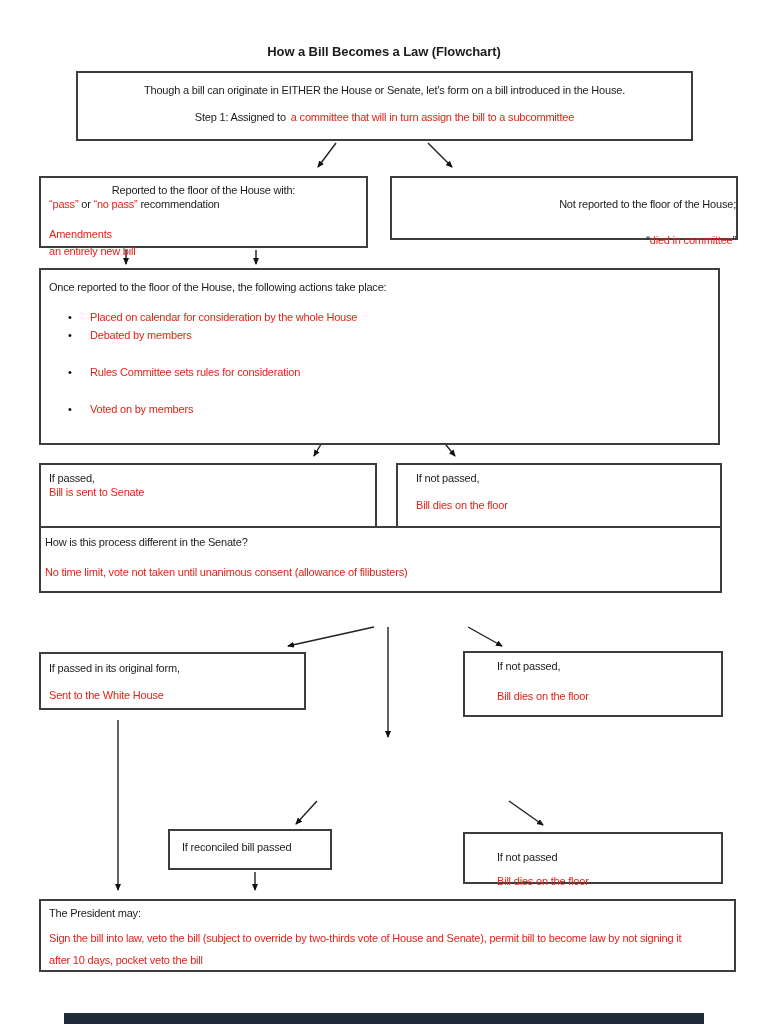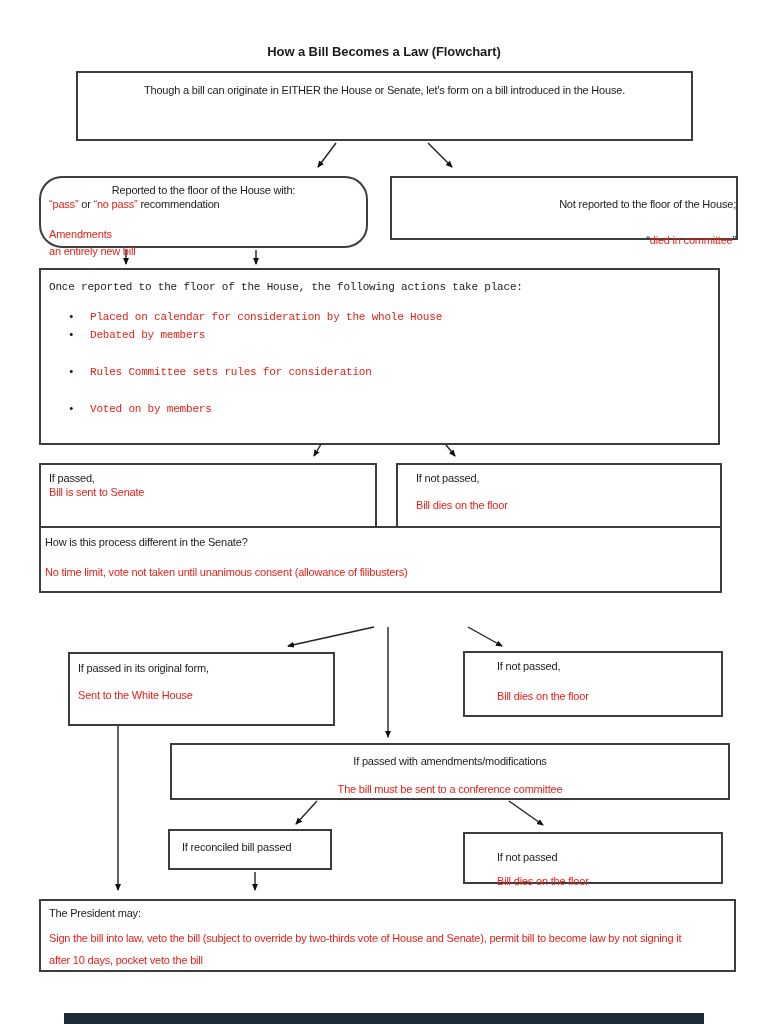--- a/index.html
+++ b/index.html
@@ -15,36 +15,36 @@
   .fc-box {
     position:absolute; border:2px solid #3d3d3d; background:#ffffff;
     box-sizing:border-box; line-height:14px;
   }
   .red { color:#e32219; }
   .c { text-align:center; }
   .padl4 { margin-left:5px; }
   
   .b-origin        { left:76px;  top:71px;  width:617px; height:70px; text-align:center; padding-top:10px; }
   .b-origin .l2    { margin-top:13px; }
-  .b-reported      { left:39px;  top:176px; width:329px; height:72px; padding:5px 8px;border-radius:23px; }
+  .b-reported      { left:39px;  top:176px; width:329px; height:72px; padding:5px 8px; }
   .b-reported .l3  { margin-top:16px; }
   .b-reported .l4  { margin-top:3px; }
   .b-notreported   { left:390px; top:176px; width:348px; height:64px; text-align:right; padding-top:19px; }
   .b-notreported .l2 { margin-top:22px; }
-  .b-floor         { left:39px;  top:268px; width:681px; height:177px; padding:10px 8px;font-family:Liberation Mono, monospace; }
+  .b-floor         { left:39px;  top:268px; width:681px; height:177px; padding:10px 8px; }
   .bullet { position:relative; padding-left:41px; }
   .bullet::before { content:"\2022"; position:absolute; left:19px; color:#000; }
   .bul1 { margin-top:16px; } .bul2 { margin-top:23px; } .bul3 { margin-top:4px; } .bul4 { margin-top:23px; }
   .b-passed        { left:39px;  top:463px; width:338px; height:65px; padding:6px 8px; }
   .b-passed .l2    { }
   .b-notpassed1    { left:396px; top:463px; width:326px; height:65px; padding:6px 18px; }
   .b-notpassed1 .l2{ margin-top:13px; }
   .b-senate        { left:39px;  top:526px; width:683px; height:67px; padding:7px 4px; }
   .b-senate .l2    { margin-top:16px; }
-  .b-original      { left:39px;  top:652px; width:267px; height:74px; padding:7px 8px;margin-left:29px; }
+  .b-original      { left:39px;  top:652px; width:267px; height:58px; padding:7px 8px; }
   .b-original .l2  { margin-top:13px; }
   .b-notpassed2    { left:463px; top:651px; width:260px; height:66px; padding:6px 8px 6px 32px; }
   .b-notpassed2 .l2{ margin-top:16px; }
   .b-amend         { left:170px; top:743px; width:560px; height:57px; text-align:center; padding-top:9px; }
   .b-amend .l2     { margin-top:14px; }
   .b-reconciled    { left:168px; top:829px; width:164px; height:41px; padding:9px 8px 0 12px; }
   .b-notpassed3    { left:463px; top:832px; width:260px; height:52px; padding:16px 8px 0 32px; }
   .b-notpassed3 .l2{ margin-top:10px; }
   .b-president     { left:39px;  top:899px; width:697px; height:73px; padding:5px 36px 0 8px; }
   .b-president .l2 { margin-top:7px; line-height:22px; }
@@ -77,20 +77,21 @@
       <line x1="388" y1="627" x2="388" y2="737" marker-end="url(#ah)"></line>
       <line x1="118" y1="720" x2="118" y2="890" marker-end="url(#ah)"></line>
       <line x1="317" y1="801" x2="296" y2="824" marker-end="url(#ah)"></line>
       <line x1="509" y1="801" x2="543" y2="825" marker-end="url(#ah)"></line>
       <line x1="255" y1="872" x2="255" y2="890" marker-end="url(#ah)"></line>
     </g>
   </svg>
 
   <div class="fc-box b-origin">
     <div class="l1">Though a bill can originate in EITHER the House or Senate, let’s form on a bill introduced in the House.</div>
+    <div class="l2"><span>Step 1: Assigned to</span><span class="red padl4">a committee that will in turn assign the bill to a subcommittee</span></div>
   </div>
 
   <div class="fc-box b-reported">
     <div class="c">Reported to the floor of the House with:</div>
     <div><span class="red">“pass”</span><span> or </span><span class="red">“no pass”</span><span> recommendation</span></div>
     <div class="red l3">Amendments</div>
     <div class="red l4">an entirely new bill</div>
   </div>
 
   <div class="fc-box b-notreported">
@@ -124,24 +125,20 @@
   <div class="fc-box b-original">
     <div>If passed in its original form,</div>
     <div class="red l2">Sent to the White House</div>
   </div>
 
   <div class="fc-box b-notpassed2">
     <div>If not passed,</div>
     <div class="red l2">Bill dies on the floor</div>
   </div>
 
-  <div class="fc-box b-amend">
-    <div>If passed with amendments/modifications</div>
-    <div class="red l2">The bill must be sent to a conference committee</div>
-  </div>
 
   <div class="fc-box b-reconciled">
     <div>If reconciled bill passed</div>
   </div>
 
   <div class="fc-box b-notpassed3">
     <div>If not passed</div>
     <div class="red l2">Bill dies on the floor</div>
   </div>
 

